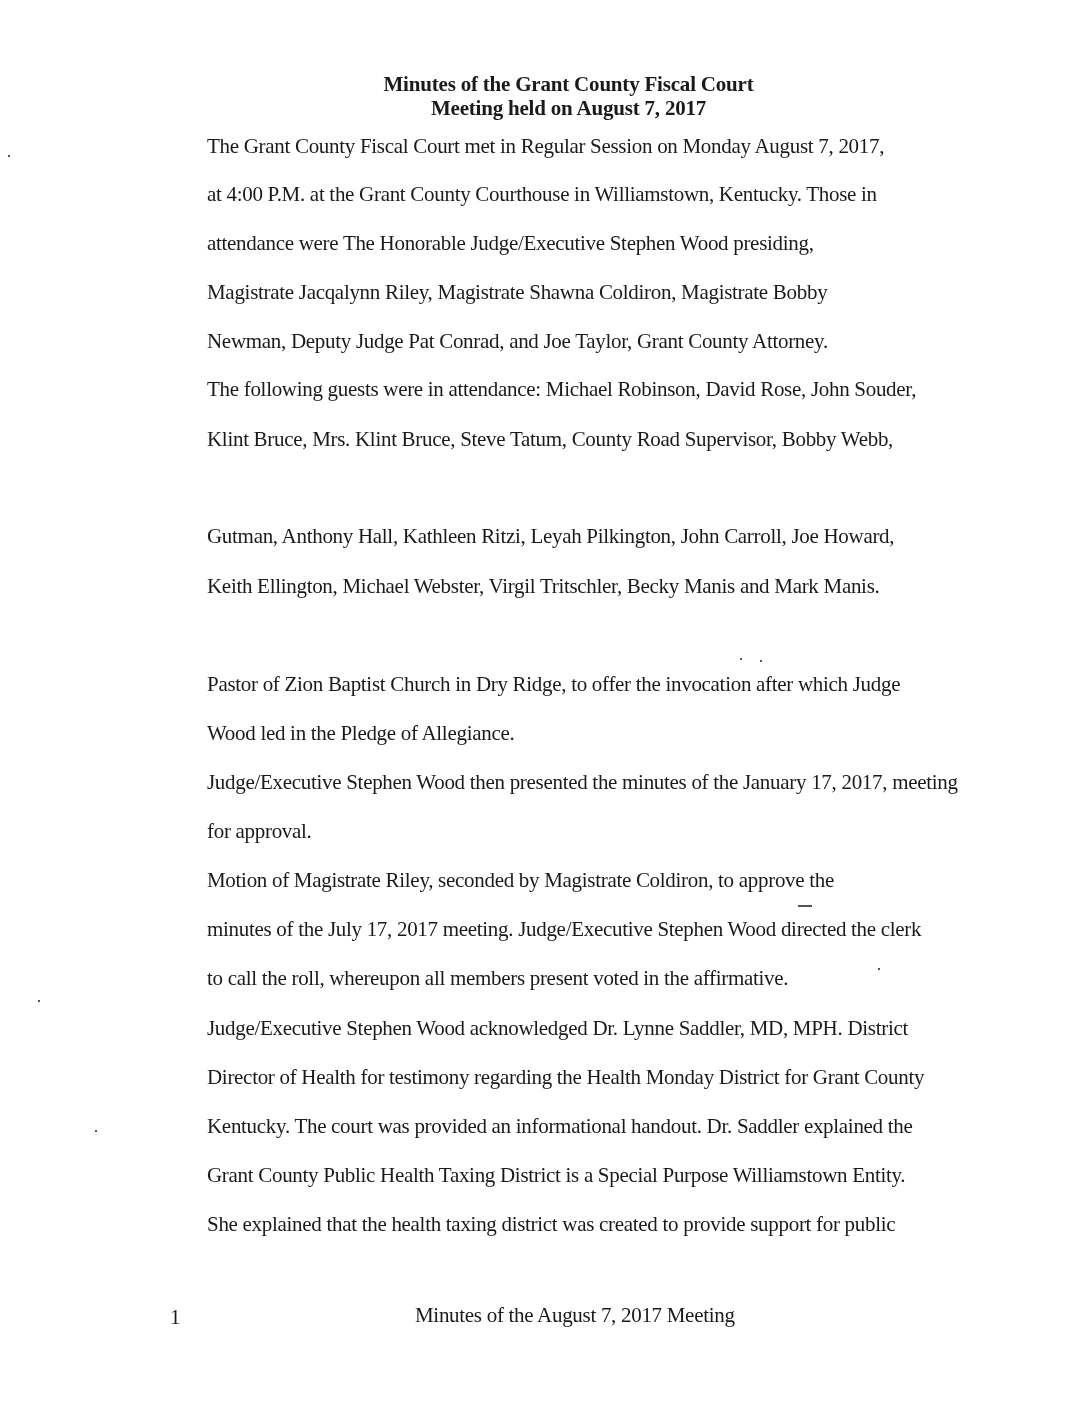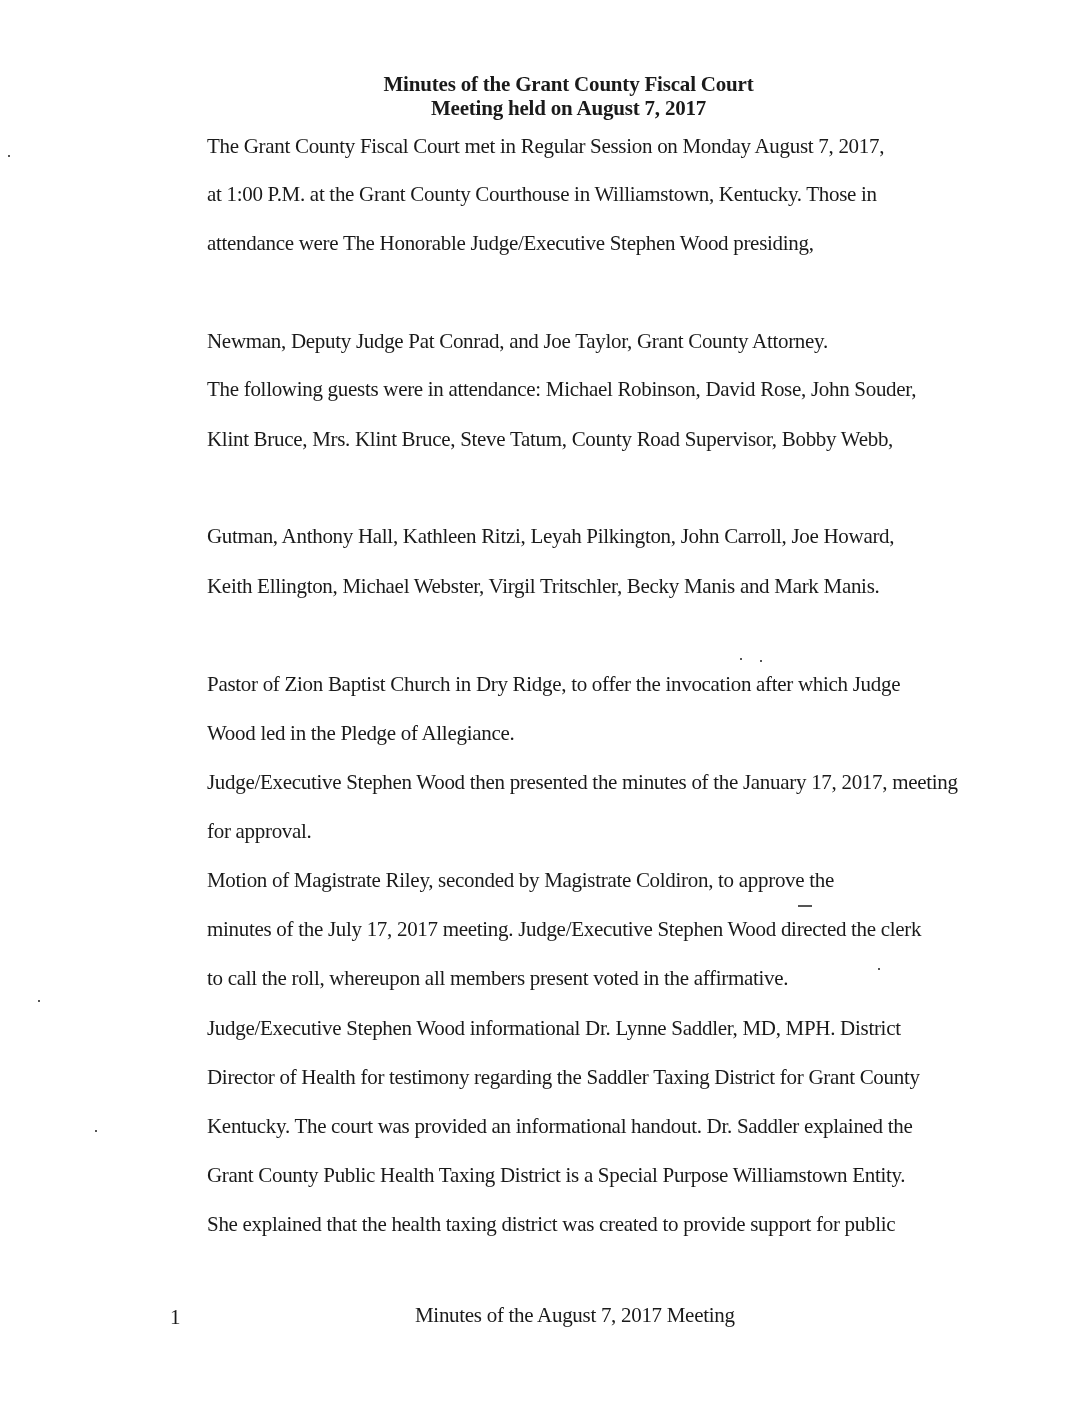--- a/index.html
+++ b/index.html
@@ -67,36 +67,37 @@
     }
   </style>
 </head>
 <body>
 
 <div class="page">
   <div class="title t1">Minutes of the Grant County Fiscal Court</div>
   <div class="title t2">Meeting held on August 7, 2017</div>
 
   <div class="line" style="top:134px">The Grant County Fiscal Court met in Regular Session on Monday August 7, 2017,</div>
-  <div class="line" style="top:182px">at 1:00 P.M. at the Grant County Courthouse in Williamstown, Kentucky. Those in</div>
+  <div class="line" style="top:182px">at 4:00 P.M. at the Grant County Courthouse in Williamstown, Kentucky. Those in</div>
   <div class="line" style="top:231px">attendance were The Honorable Judge/Executive Stephen Wood presiding,</div>
+  <div class="line" style="top:280px">Magistrate Jacqalynn Riley, Magistrate Shawna Coldiron, Magistrate Bobby</div>
   <div class="line" style="top:329px">Newman, Deputy Judge Pat Conrad, and Joe Taylor, Grant County Attorney.</div>
   <div class="line" style="top:377px">The following guests were in attendance: Michael Robinson, David Rose, John Souder,</div>
   <div class="line" style="top:427px">Klint Bruce, Mrs. Klint Bruce, Steve Tatum, County Road Supervisor, Bobby Webb,</div>
   <div class="line" style="top:524px">Gutman, Anthony Hall, Kathleen Ritzi, Leyah Pilkington, John Carroll, Joe Howard,</div>
   <div class="line" style="top:574px">Keith Ellington, Michael Webster, Virgil Tritschler, Becky Manis and Mark Manis.</div>
   <div class="line" style="top:672px">Pastor of Zion Baptist Church in Dry Ridge, to offer the invocation after which Judge</div>
   <div class="line" style="top:721px">Wood led in the Pledge of Allegiance.</div>
   <div class="line" style="top:770px">Judge/Executive Stephen Wood then presented the minutes of the January 17, 2017, meeting</div>
   <div class="line" style="top:819px">for approval.</div>
   <div class="line" style="top:868px">Motion of Magistrate Riley, seconded by Magistrate Coldiron, to approve the</div>
   <div class="line" style="top:917px">minutes of the July 17, 2017 meeting. Judge/Executive Stephen Wood directed the clerk</div>
   <div class="line" style="top:966px">to call the roll, whereupon all members present voted in the affirmative.</div>
-  <div class="line" style="top:1016px">Judge/Executive Stephen Wood informational Dr. Lynne Saddler, MD, MPH. District</div>
-  <div class="line" style="top:1065px">Director of Health for testimony regarding the Saddler Taxing District for Grant County</div>
+  <div class="line" style="top:1016px">Judge/Executive Stephen Wood acknowledged Dr. Lynne Saddler, MD, MPH. District</div>
+  <div class="line" style="top:1065px">Director of Health for testimony regarding the Health Monday District for Grant County</div>
   <div class="line" style="top:1114px">Kentucky. The court was provided an informational handout. Dr. Saddler explained the</div>
   <div class="line" style="top:1163px">Grant County Public Health Taxing District is a Special Purpose Williamstown Entity.</div>
   <div class="line" style="top:1212px">She explained that the health taxing district was created to provide support for public</div>
 
   <div class="footer-num">1</div>
   <div class="footer-title">Minutes of the August 7, 2017 Meeting</div>
 
   <div class="speck" style="left:8px;top:155px"></div>
   <div class="speck" style="left:38px;top:1000px"></div>
   <div class="speck" style="left:95px;top:1130px"></div>

